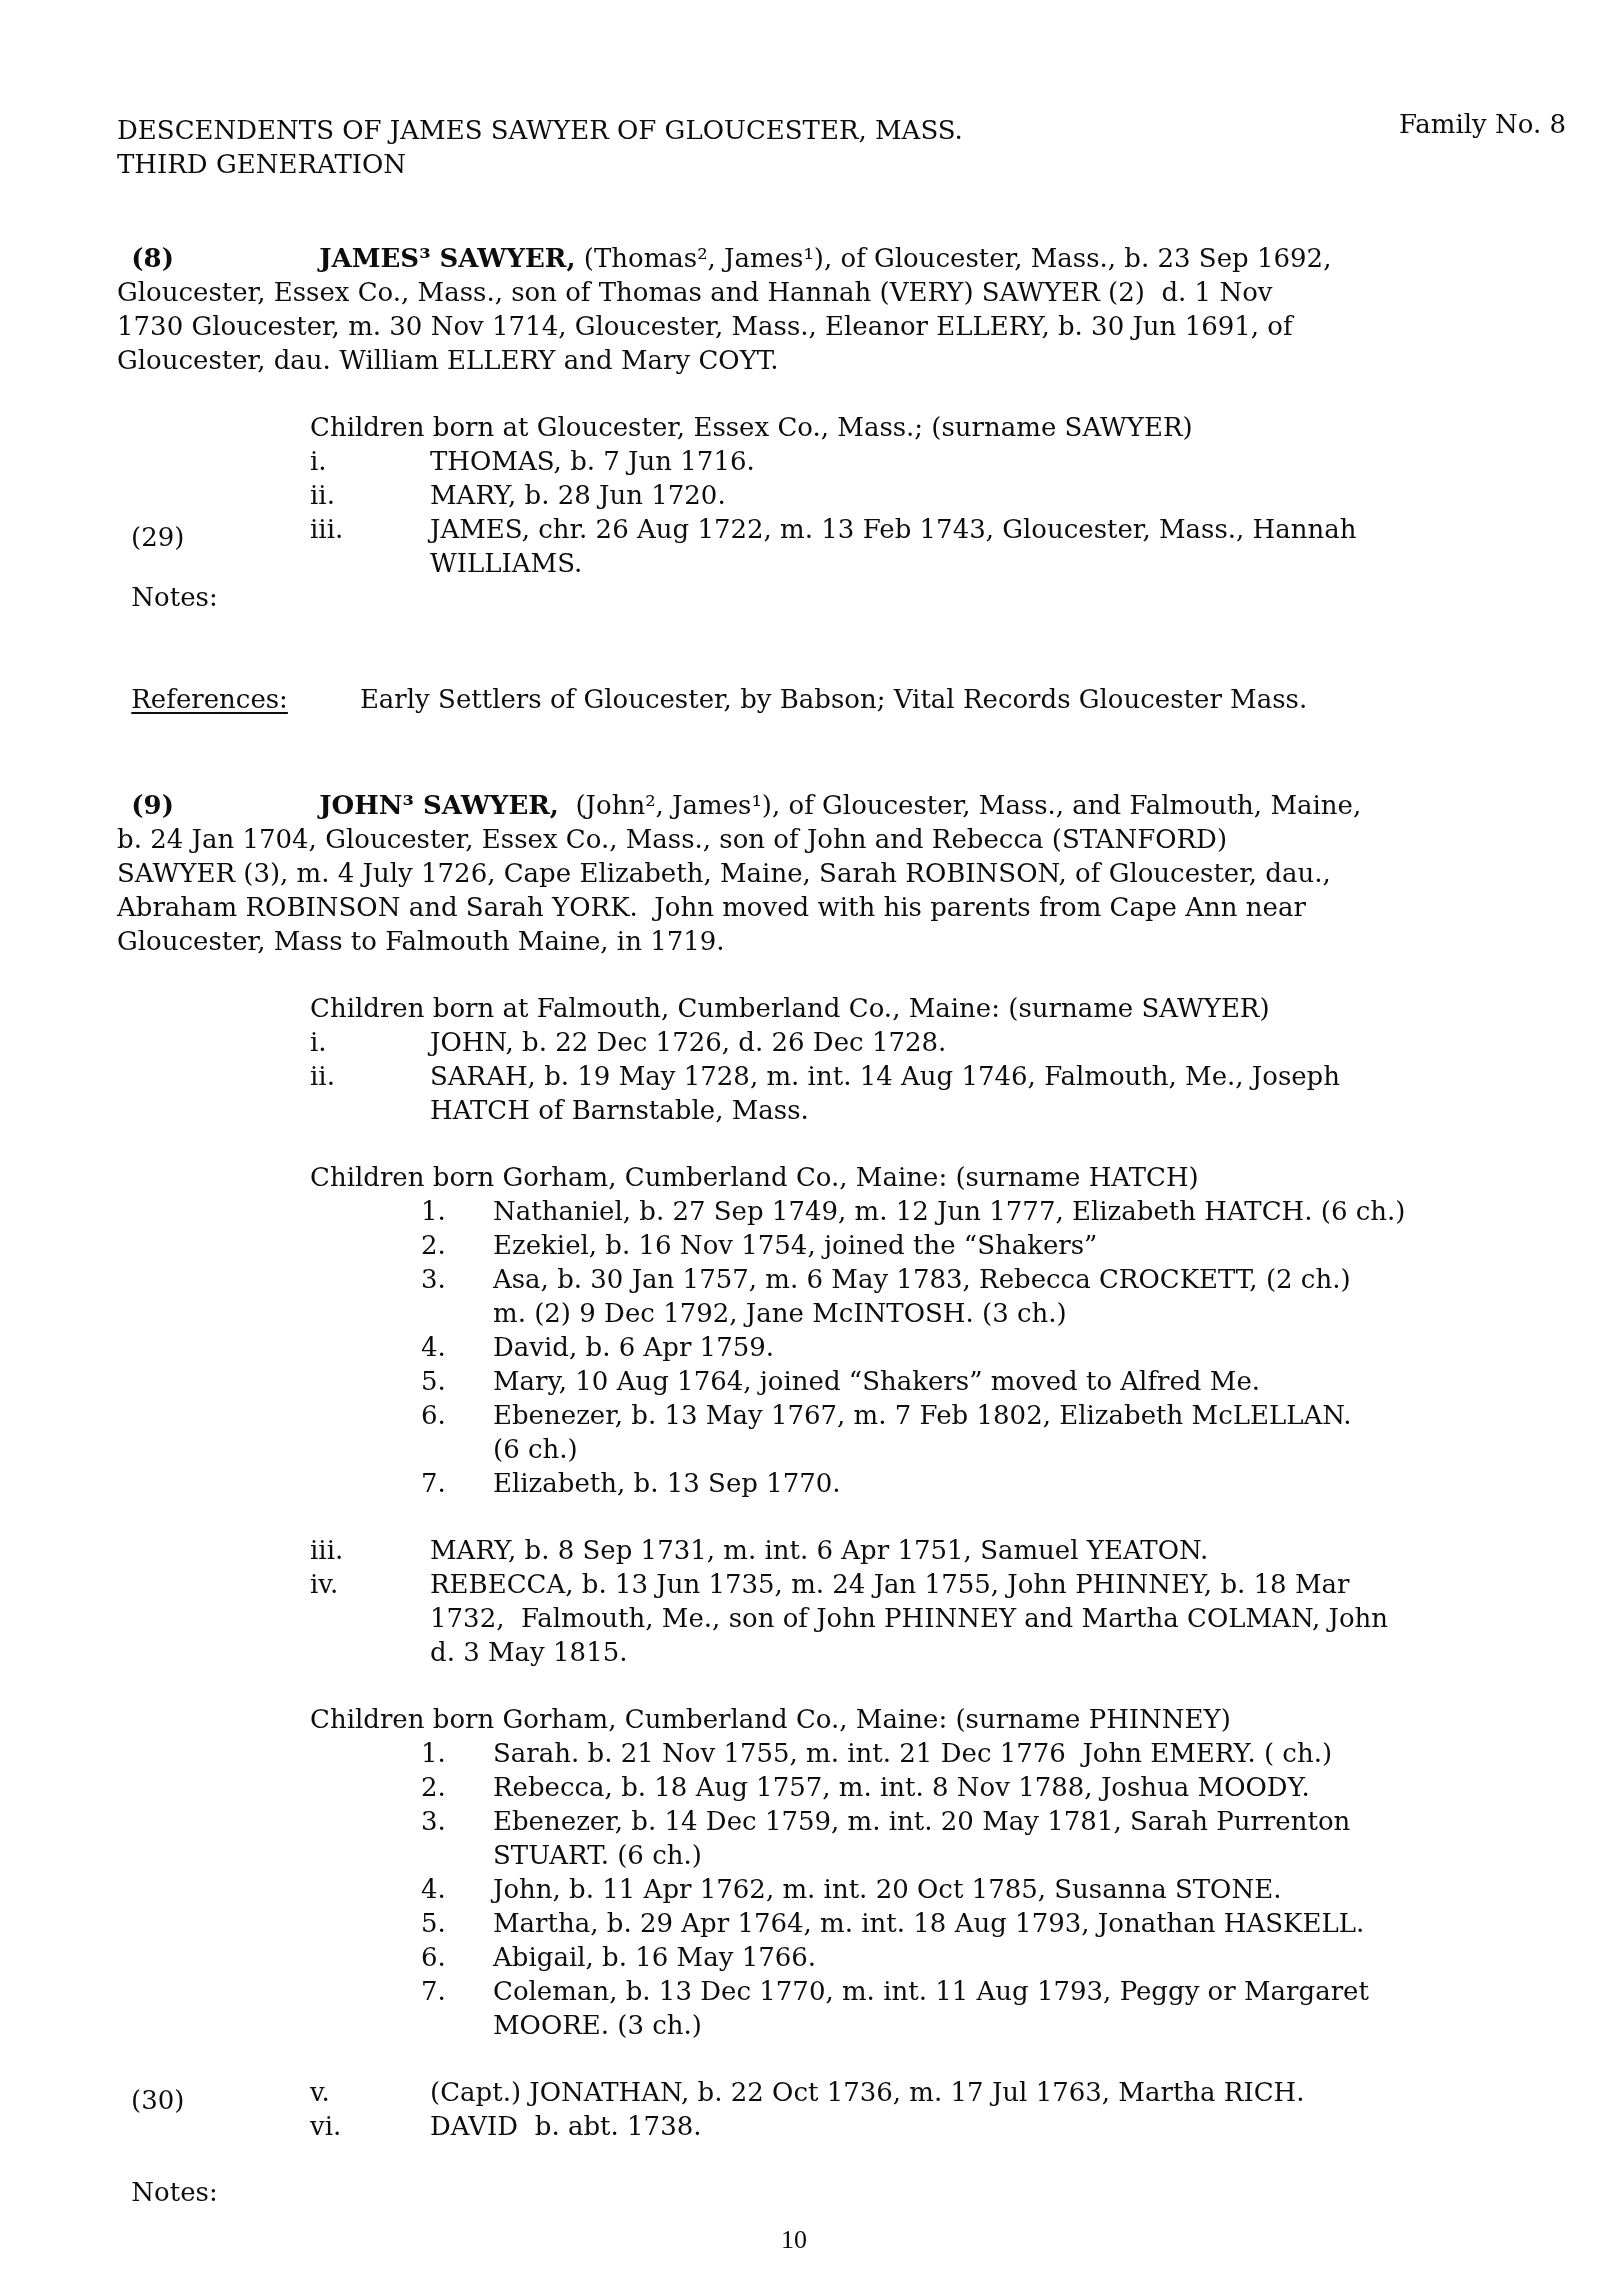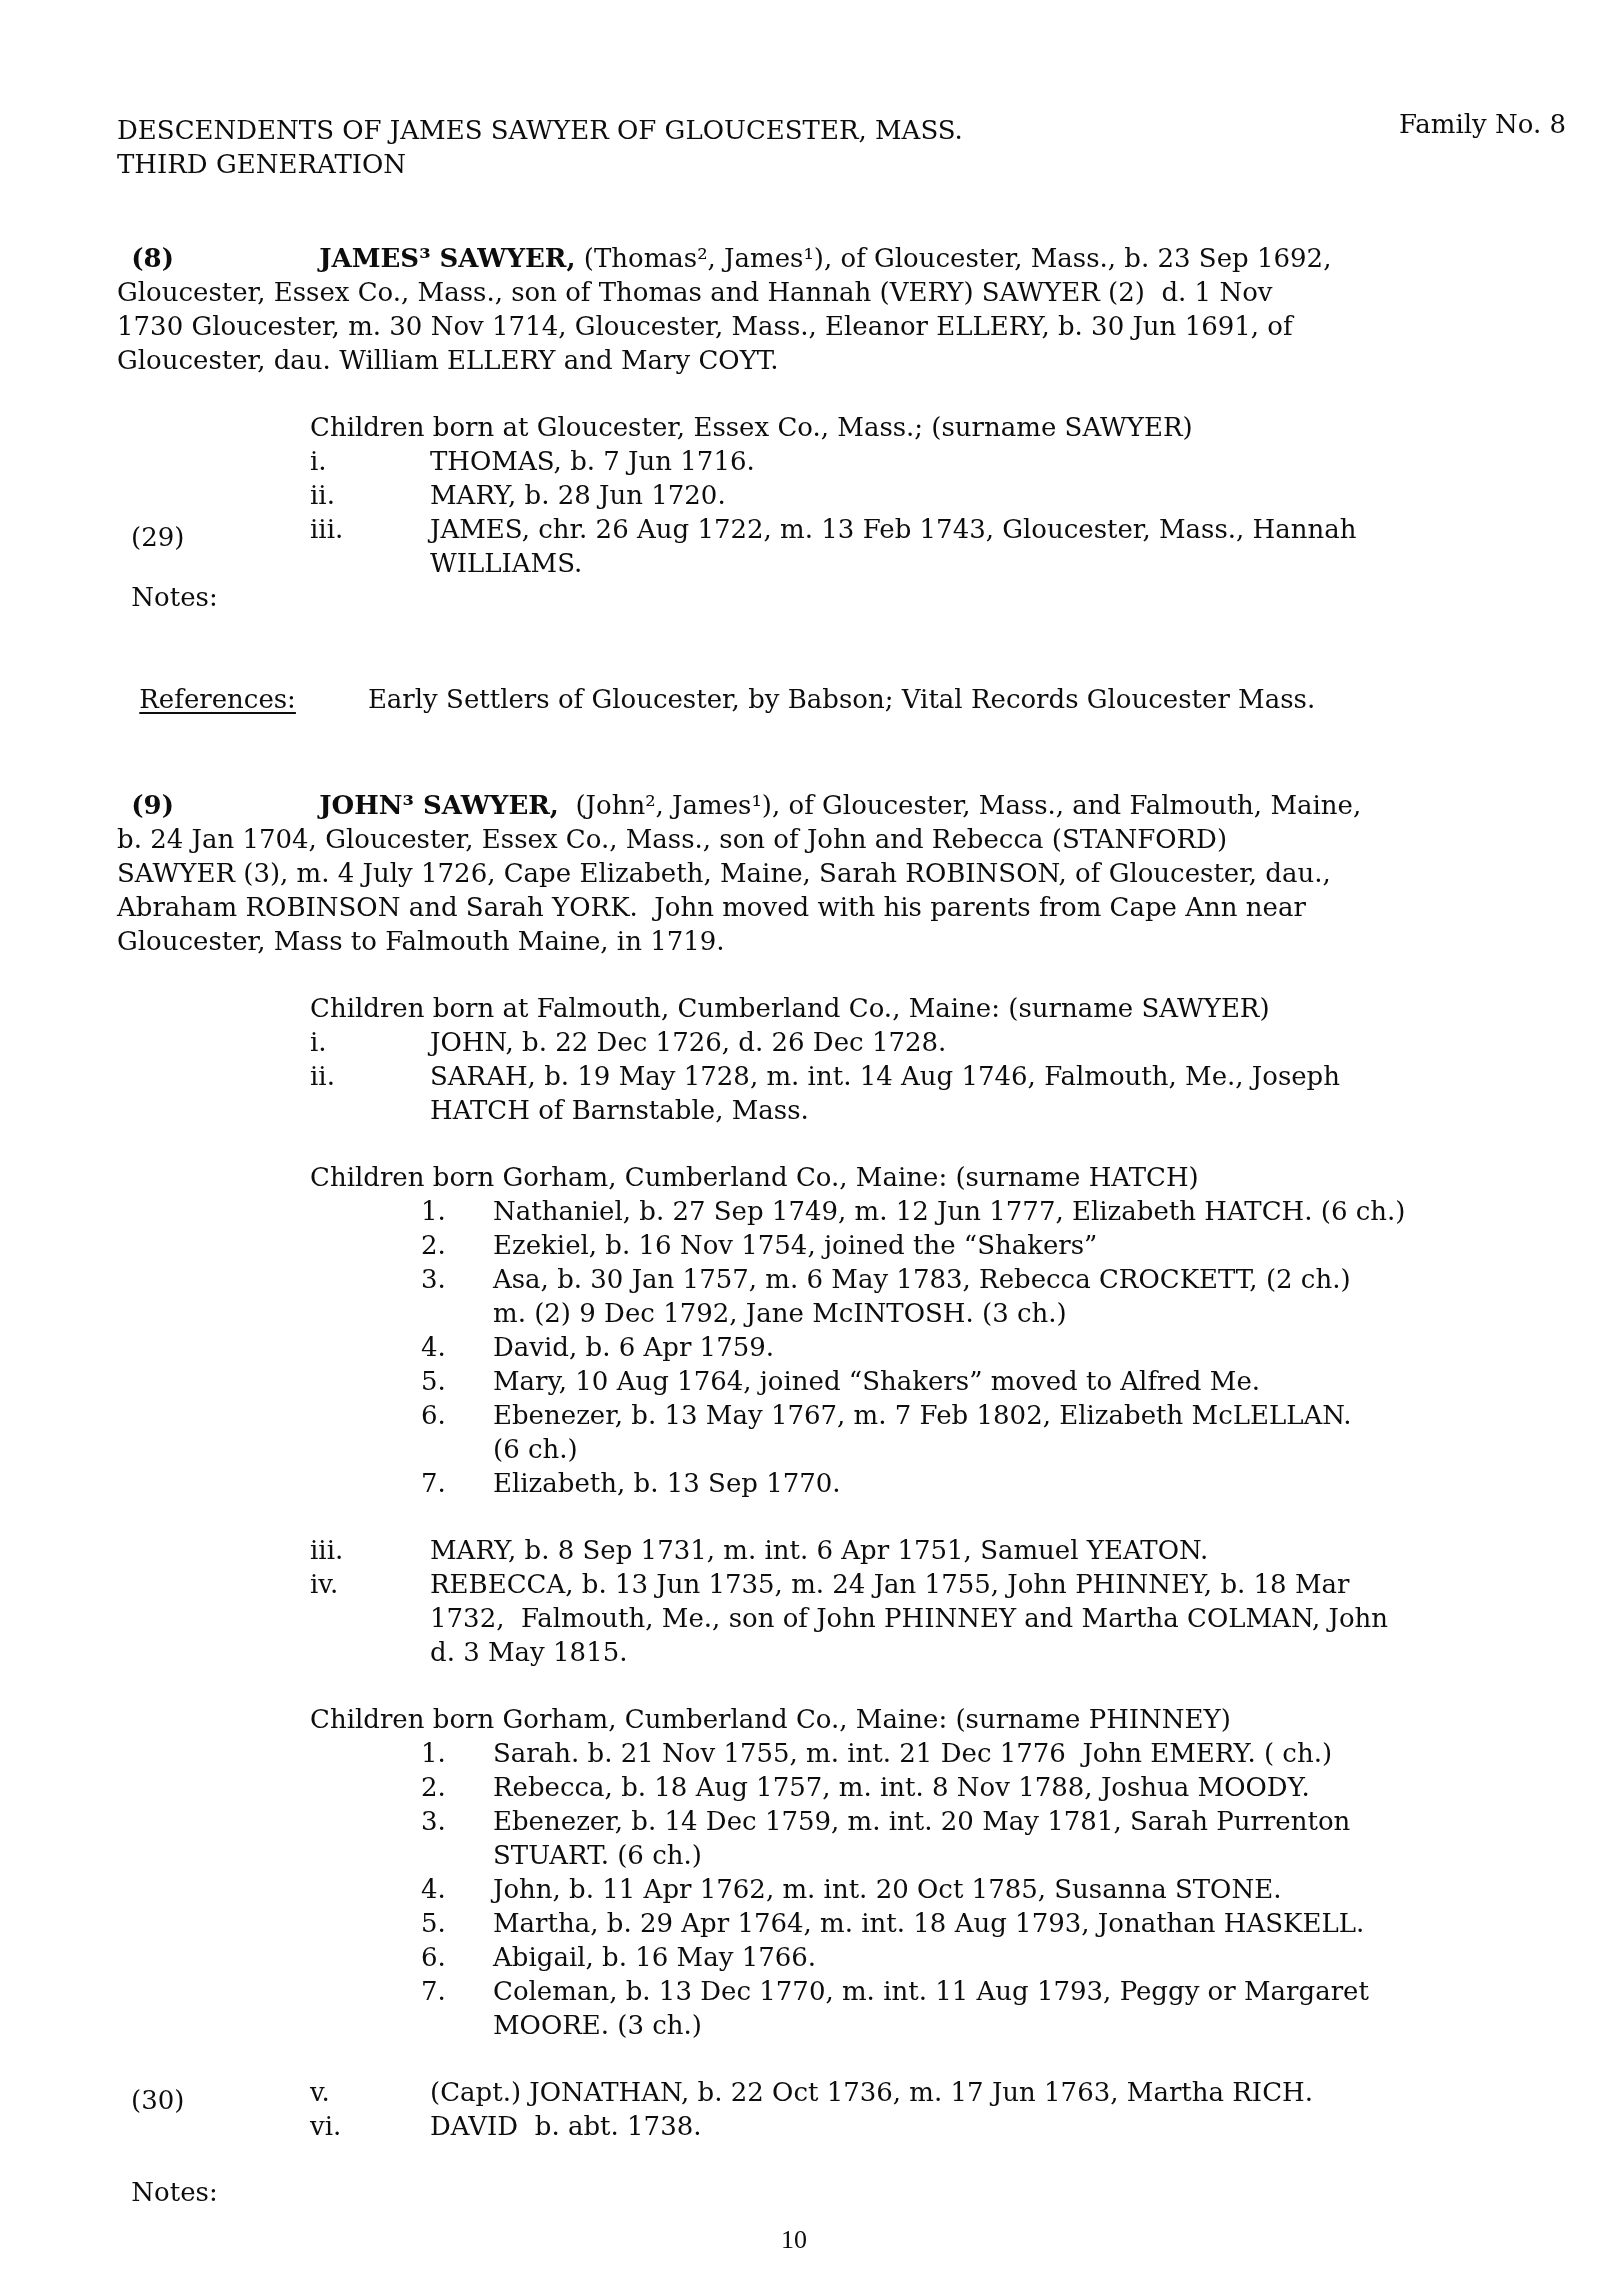--- a/index.html
+++ b/index.html
@@ -26,21 +26,21 @@
   .crow{display:flex;margin-left:193px;position:relative;}
   .crow .sideref{position:absolute;left:-179px;top:8px;white-space:nowrap;}
   .crow .rnum{flex:0 0 120px;width:120px;}
   .crow .ctext{flex:1;white-space:pre-wrap;}
   .nrow{display:flex;margin-left:304px;}
   .nrow .nnum{flex:0 0 72px;width:72px;}
   .nrow .ntext{flex:1;white-space:pre-wrap;}
   .notes{margin-left:14.3px;}
   .notes-2{margin-top:31.5px;}
   .refs{display:flex;margin-left:14.3px;margin-top:68px;}
-  .refs .rlabel{text-decoration:underline;text-underline-offset:4.3px;white-space:nowrap;margin-left:8px;}
+  .refs .rlabel{text-decoration:underline;text-underline-offset:4.3px;white-space:nowrap;}
   .refs .rtext{margin-left:72px;}
   .mt-46{margin-top:33px;}
   .pagenum-wrap{width:1354px;text-align:center;margin-top:14.3px;font-family:Liberation Serif, serif;}
 </style>
 </head>
 <body>
 
 <div class="page">
 
   <div class="family-no">Family No. 8</div>
@@ -174,21 +174,21 @@
   </div>
   <div class="nrow">
     <span class="nnum">7.</span>
     <span class="ntext">Coleman, b. 13 Dec 1770, m. int. 11 Aug 1793, Peggy or Margaret
 MOORE. (3 ch.)</span>
   </div>
 
   <div class="crow mt-46">
     <span class="sideref">(30)</span>
     <span class="rnum">v.</span>
-    <span class="ctext">(Capt.) JONATHAN, b. 22 Oct 1736, m. 17 Jun 1763, Martha RICH.</span>
+    <span class="ctext">(Capt.) JONATHAN, b. 22 Oct 1736, m. 17 Jul 1763, Martha RICH.</span>
   </div>
   <div class="crow">
     <span class="rnum">vi.</span>
     <span class="ctext">DAVID  b. abt. 1738.</span>
   </div>
 
   <div class="notes notes-2">Notes:</div>
 
   <div class="pagenum-wrap">
     <span>10</span>

